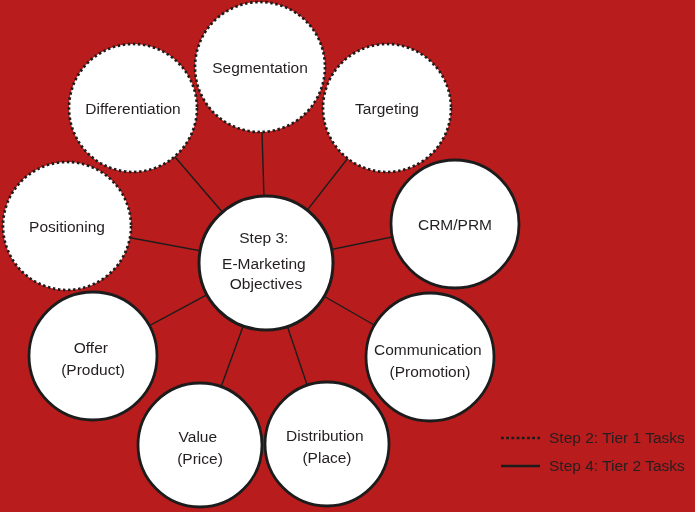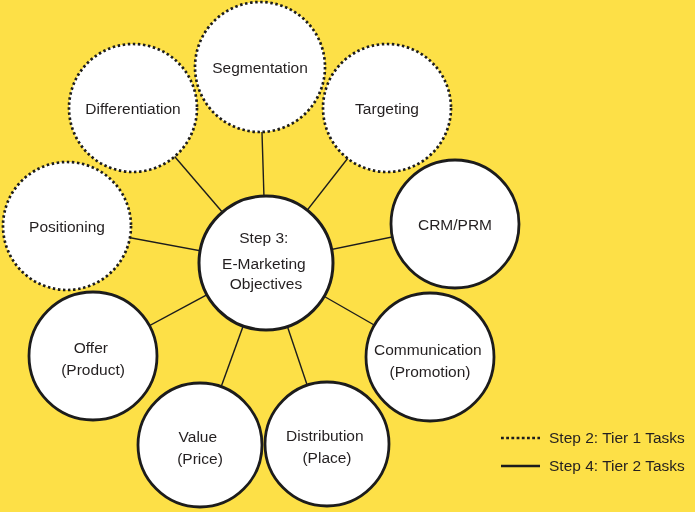--- a/index.html
+++ b/index.html
@@ -4,21 +4,21 @@
 <style>
   html, body {
     margin: 0;
     padding: 0;
     background: #ffffff;
   }
   .stage {
     position: relative;
     width: 695px;
     height: 512px;
-    background: #fde047;
+    background: #b91c1c;
     overflow: hidden;
   }
   svg text {
     font-family: "Liberation Sans", "DejaVu Sans", sans-serif;
     font-size: 15.5px;
     fill: #231f20;
     text-anchor: middle;
   }
   .spoke {
     stroke: #1c1c1c;

